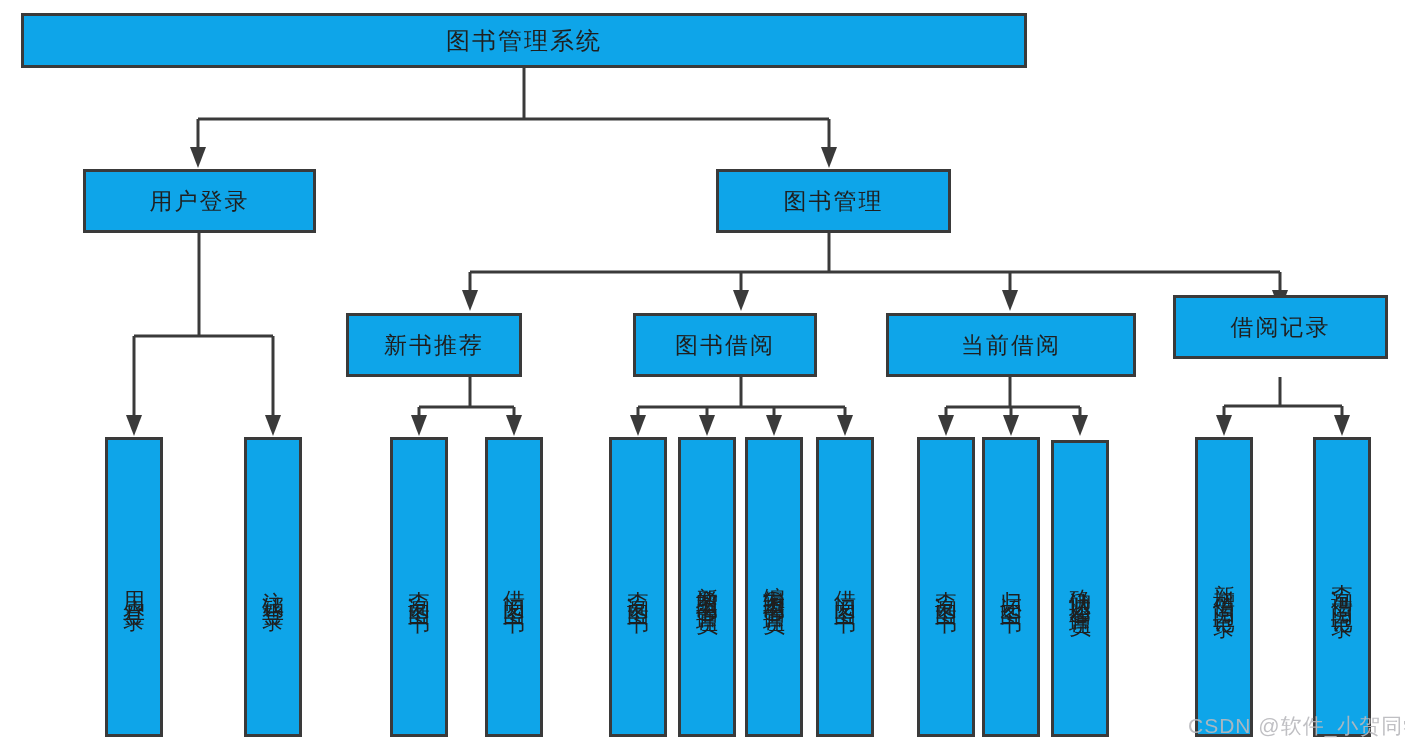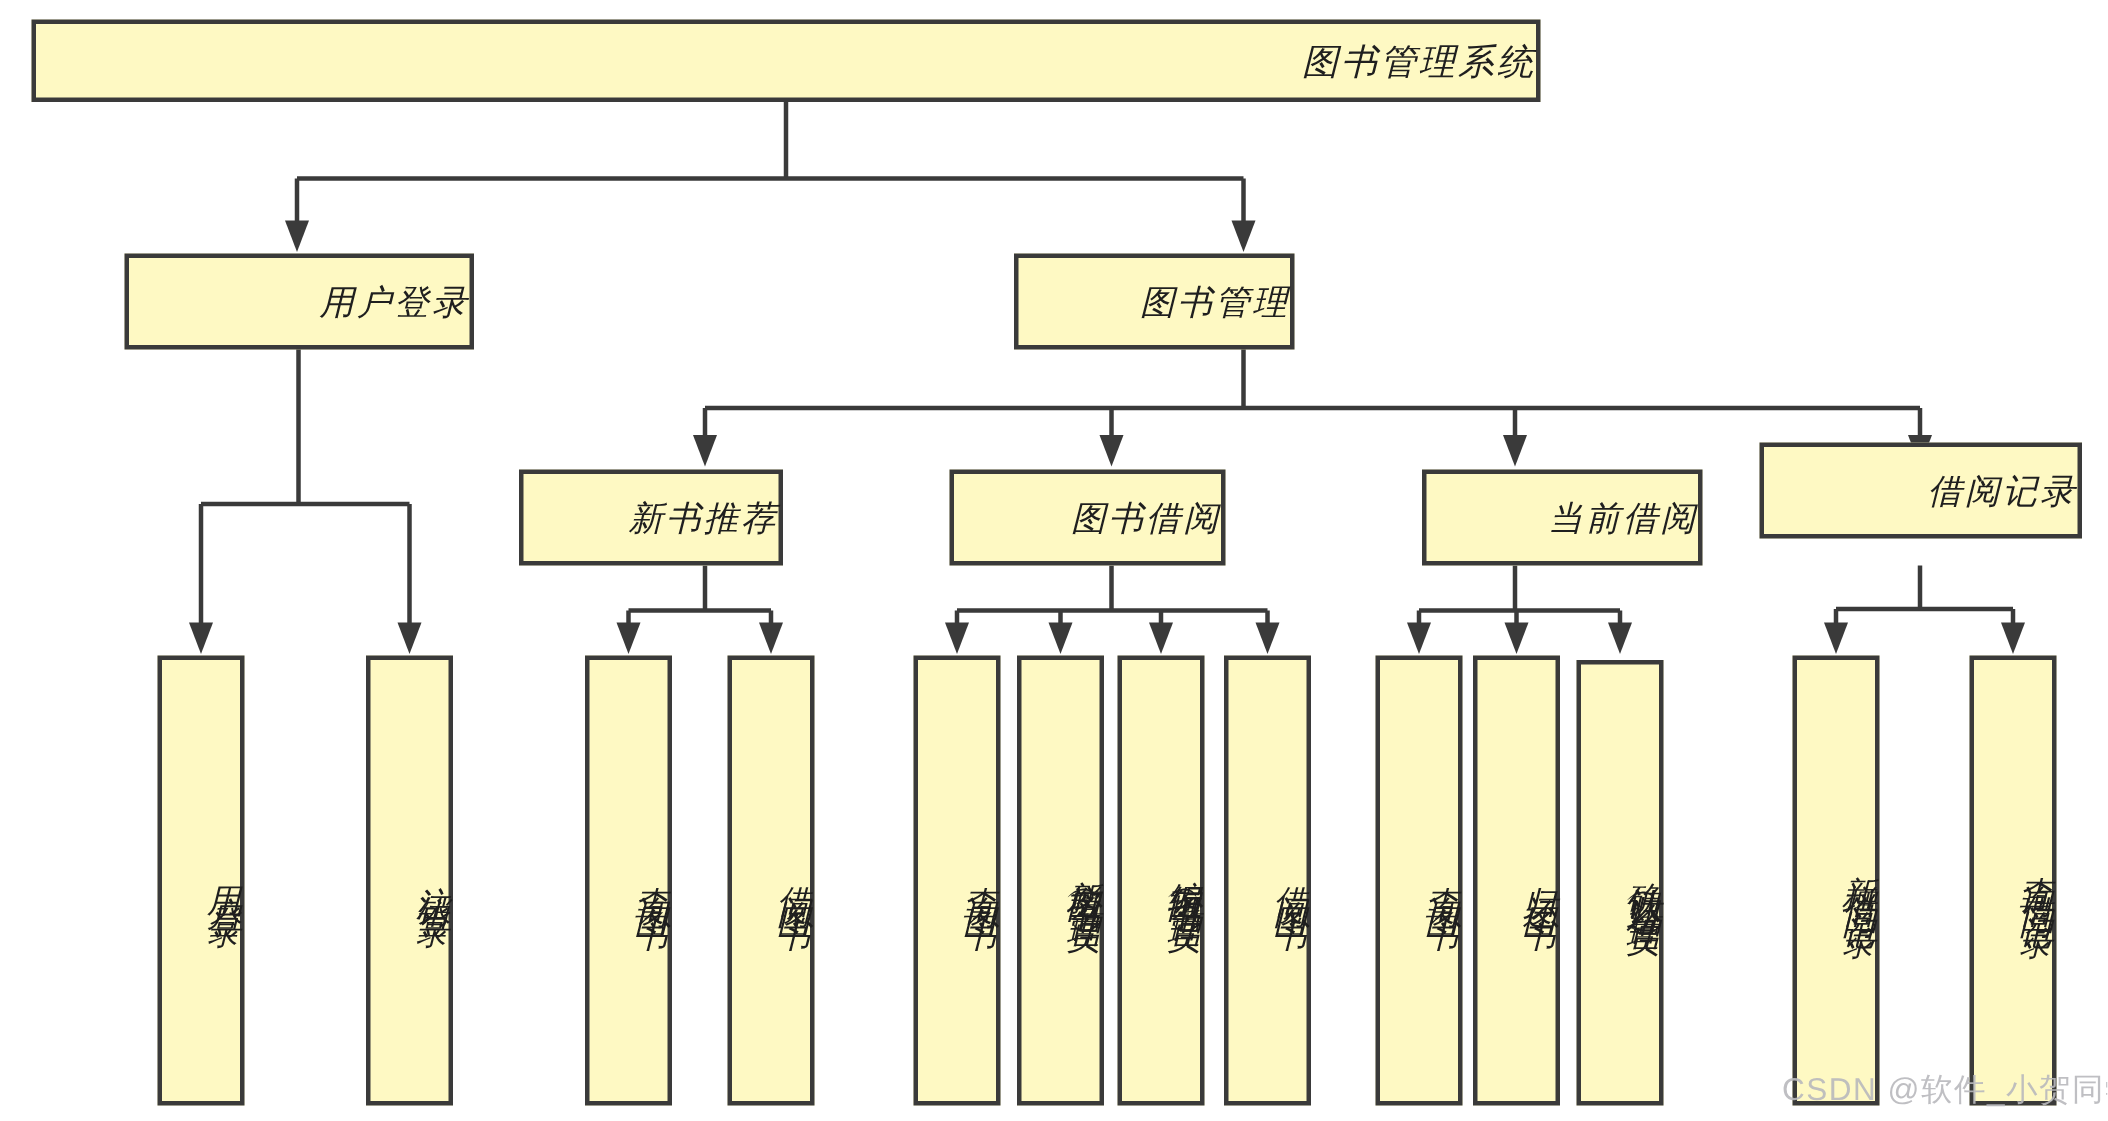--- a/index.html
+++ b/index.html
@@ -21,28 +21,27 @@
     stroke-width: 3;
     fill: none;
   }
   .connectors polygon {
     fill: var(--color-line, #3a3a3a);
     stroke: none;
   }
   .node {
     position: absolute;
     box-sizing: border-box;
-    background: #fef9c3;
+    background: #0ea5e9;
     border: 3px solid var(--color-border, #3a3a3a);
     display: flex;
     align-items: center;
-    justify-content: flex-end;
+    justify-content: center;
     color: var(--color-text, #1f1f1f);
     z-index: 2;
-    font-style: italic;
   }
   .node.h .label {
     font-size: 23px;
     letter-spacing: 2px;
     white-space: nowrap;
   }
   .node.root .label { font-size: 24px; }
   .node.leaf .label {
     writing-mode: vertical-rl;
     text-orientation: mixed;
@@ -130,31 +129,31 @@
       <polygon points="1334,415 1350,415 1342,436"></polygon>
   </svg>
 
   <div class="node h root" style="left:21px; top:13px; width:1006px; height:55px;">
     <span class="label">图书管理系统</span>
   </div>
 
   <div class="node h" style="left:83px; top:169px; width:233px; height:64px;">
     <span class="label">用户登录</span>
   </div>
-  <div class="node h" style="left:676px; top:169px; width:187px; height:64px;">
+  <div class="node h" style="left:716px; top:169px; width:235px; height:64px;">
     <span class="label">图书管理</span>
   </div>
 
   <div class="node h" style="left:346px; top:313px; width:176px; height:64px;">
     <span class="label">新书推荐</span>
   </div>
   <div class="node h" style="left:633px; top:313px; width:184px; height:64px;">
     <span class="label">图书借阅</span>
   </div>
-  <div class="node h" style="left:948px; top:313px; width:187px; height:64px;">
+  <div class="node h" style="left:886px; top:313px; width:250px; height:64px;">
     <span class="label">当前借阅</span>
   </div>
   <div class="node h" style="left:1173px; top:295px; width:215px; height:64px;">
     <span class="label">借阅记录</span>
   </div>
 
   <div class="node leaf" style="left:105px; top:437px; width:58px; height:300px;">
     <span class="label">用户登录</span>
   </div>
   <div class="node leaf" style="left:244px; top:437px; width:58px; height:300px;">

